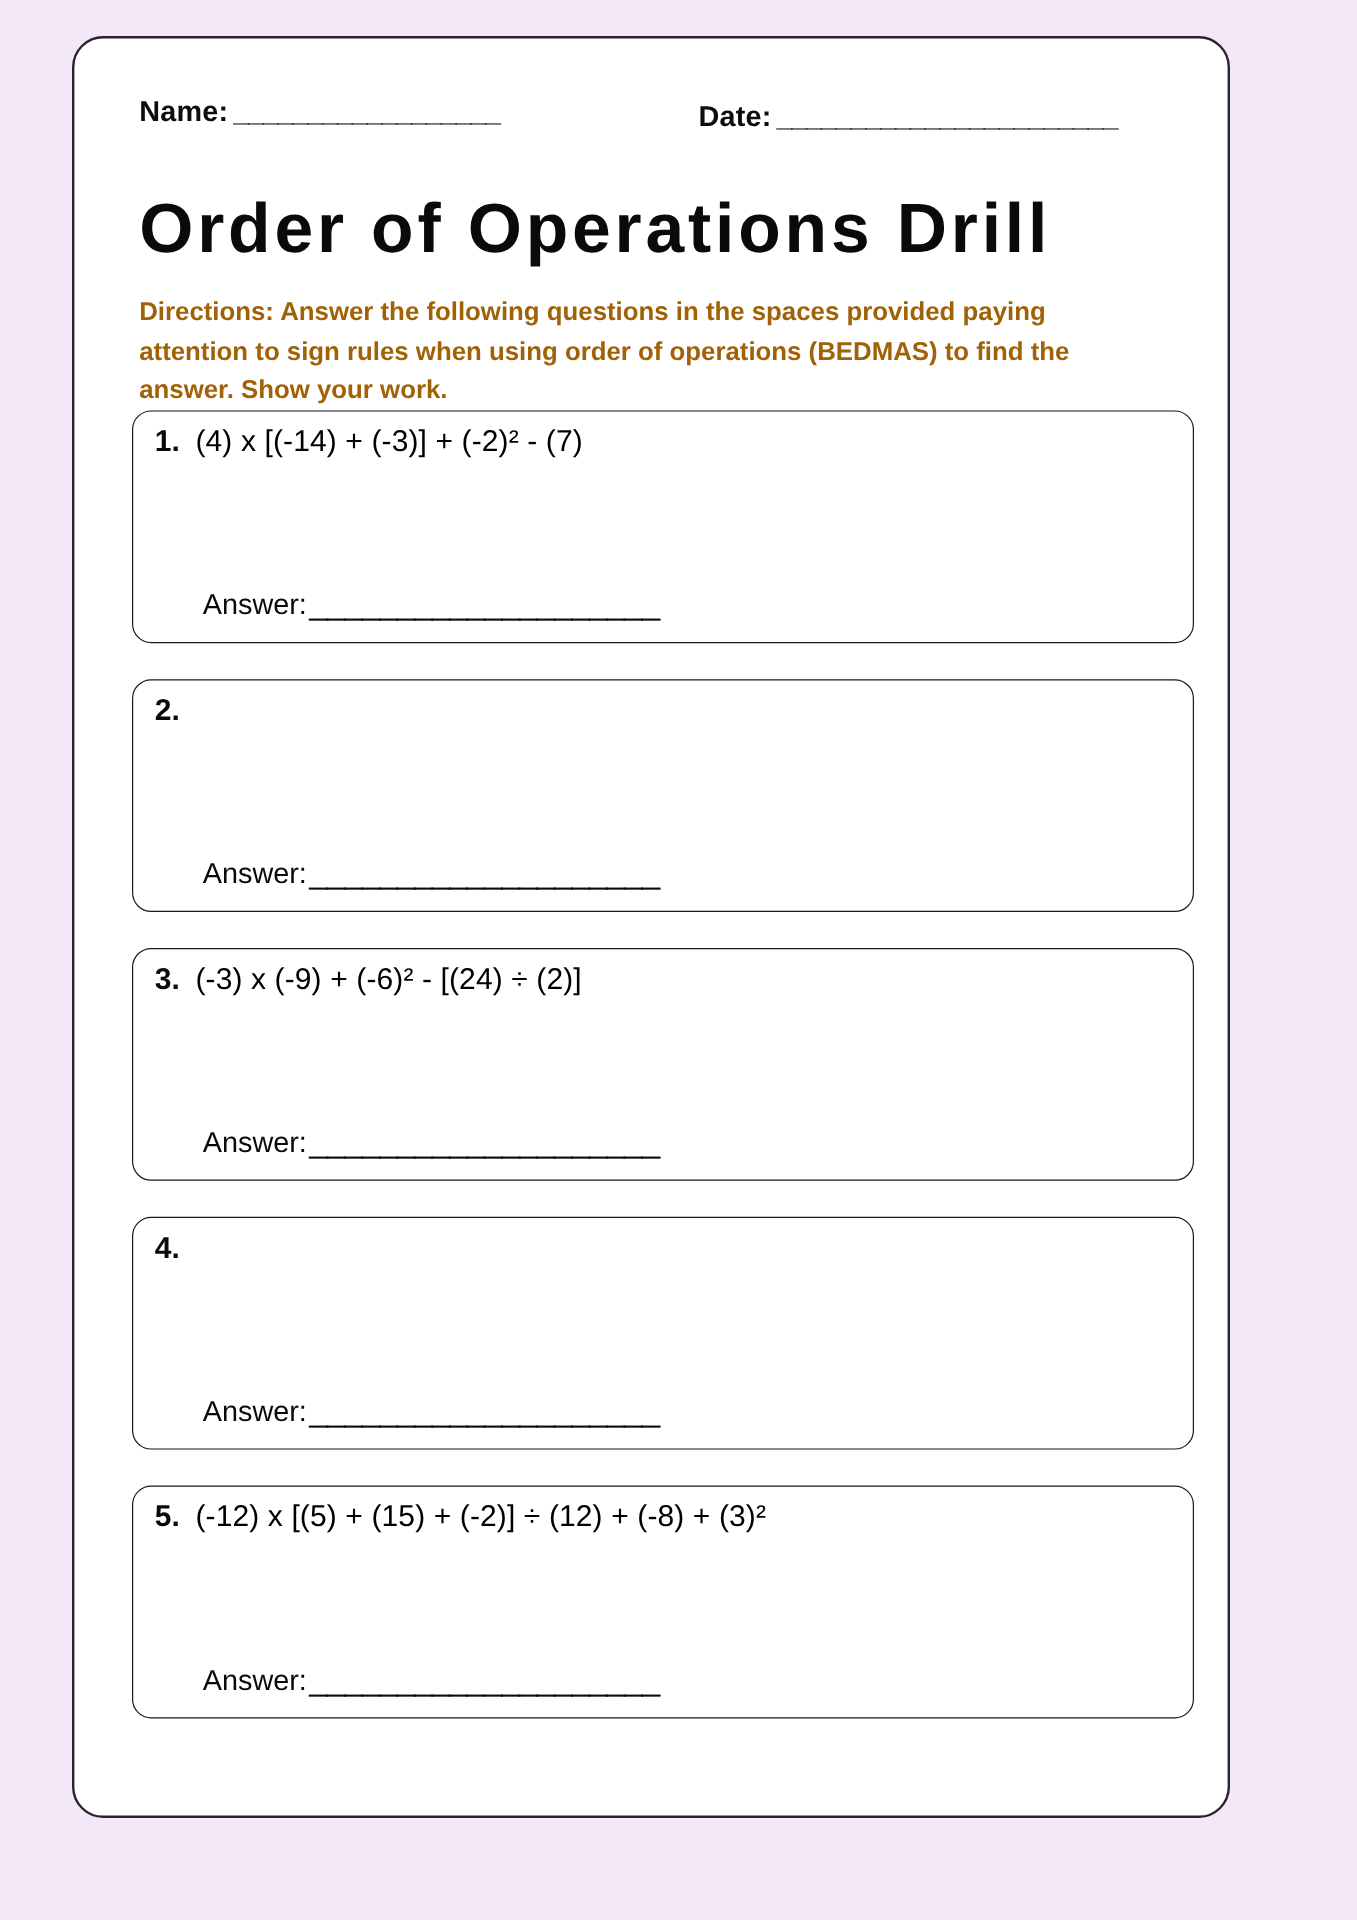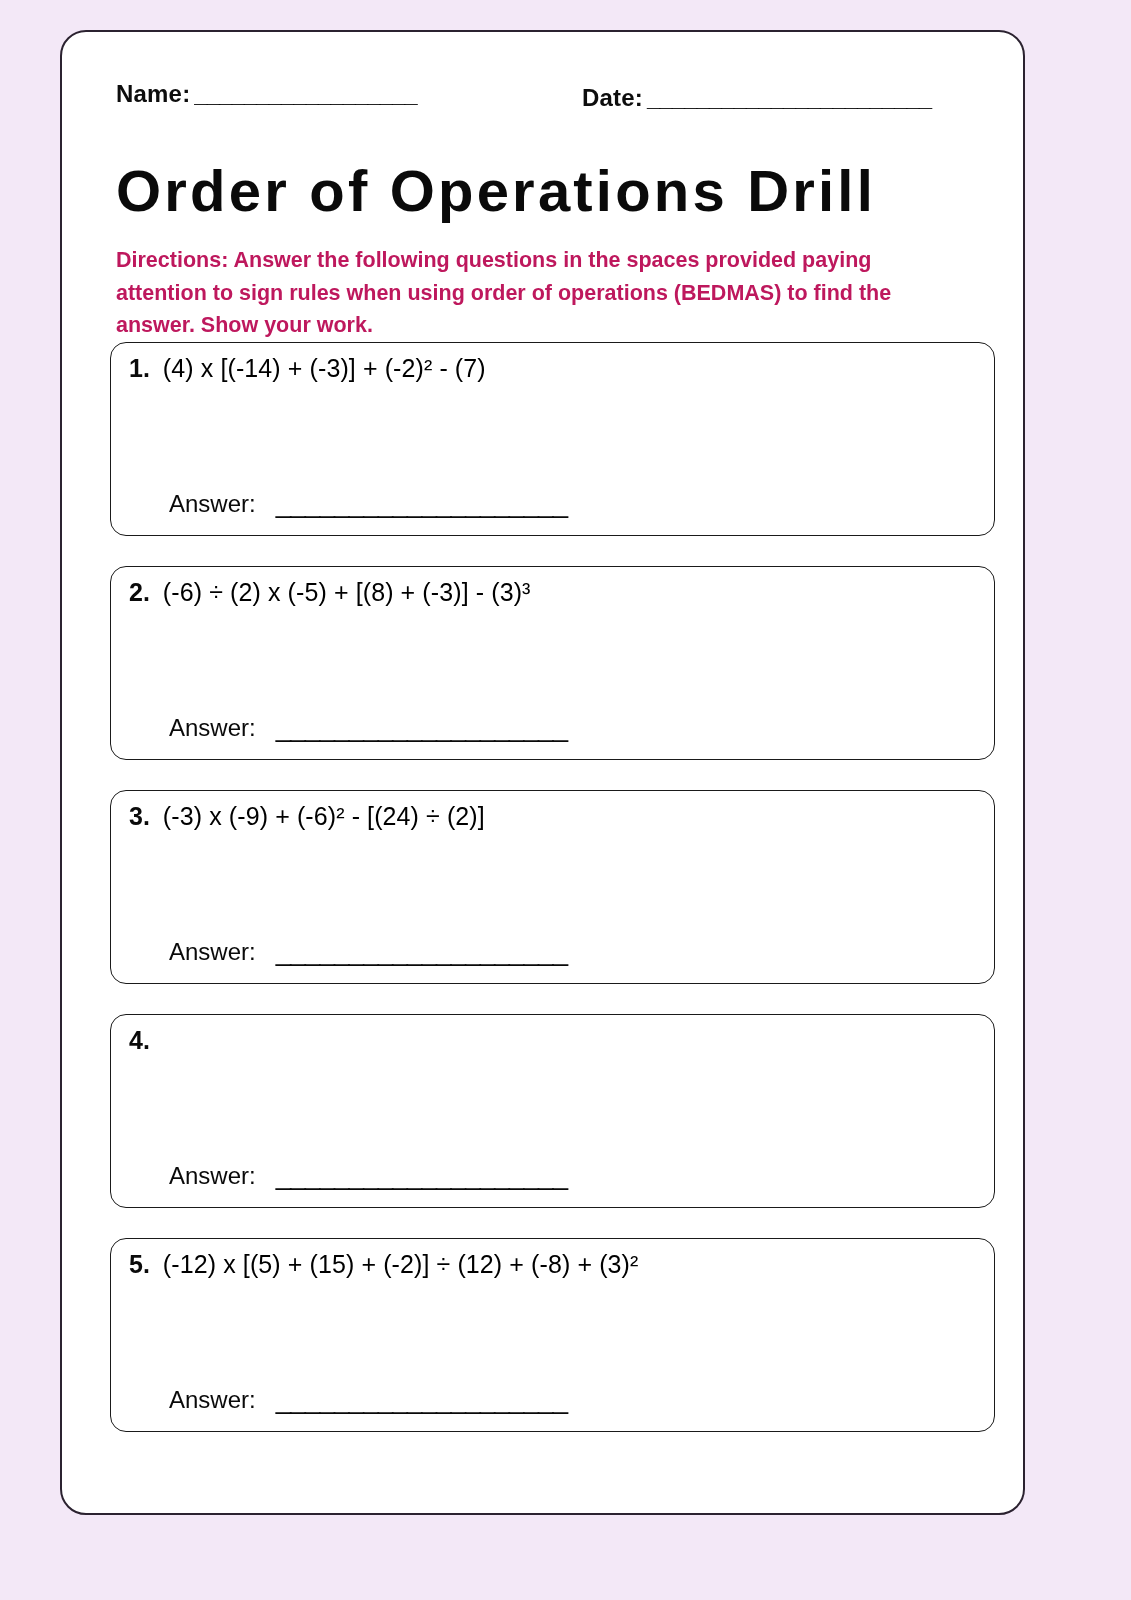--- a/index.html
+++ b/index.html
@@ -63,21 +63,21 @@
     white-space: nowrap;
   }
 
   .directions {
     position: absolute;
     left: 54px;
     top: 212px;
     width: 852px;
     font-size: 21.5px;
     font-weight: bold;
-    color: #be185d;
+    color: #a16207;
     line-height: 1.52;
   }
 
   .problems {
     position: absolute;
     left: 48px;
     top: 310px;
     width: 912px;
   }
 
@@ -119,21 +119,21 @@
     left: 58px;
     bottom: 16px;
     display: flex;
     align-items: baseline;
     white-space: nowrap;
   }
   .answer-label {
     font-size: 24px;
     font-weight: normal;
     color: #0a0a0a;
-    margin-right: 20px;
+    margin-right: 2px;
   }
   .answer-rule {
     font-size: 28px;
     font-weight: normal;
     color: #0a0a0a;
     letter-spacing: -1px;
   }
 </style>
 </head>
 <body>
@@ -162,21 +162,20 @@
       </div>
       <div class="answer-line">
         <span class="answer-label">Answer:</span>
         <span class="answer-rule">____________________</span>
       </div>
     </div>
 
     <div class="problem-box">
       <div class="problem-line">
         <span class="problem-number">2.</span>
-        <span class="problem-expression">(-6) ÷ (2) x (-5) + [(8) + (-3)] - (3)³</span>
       </div>
       <div class="answer-line">
         <span class="answer-label">Answer:</span>
         <span class="answer-rule">____________________</span>
       </div>
     </div>
 
     <div class="problem-box">
       <div class="problem-line">
         <span class="problem-number">3.</span>

